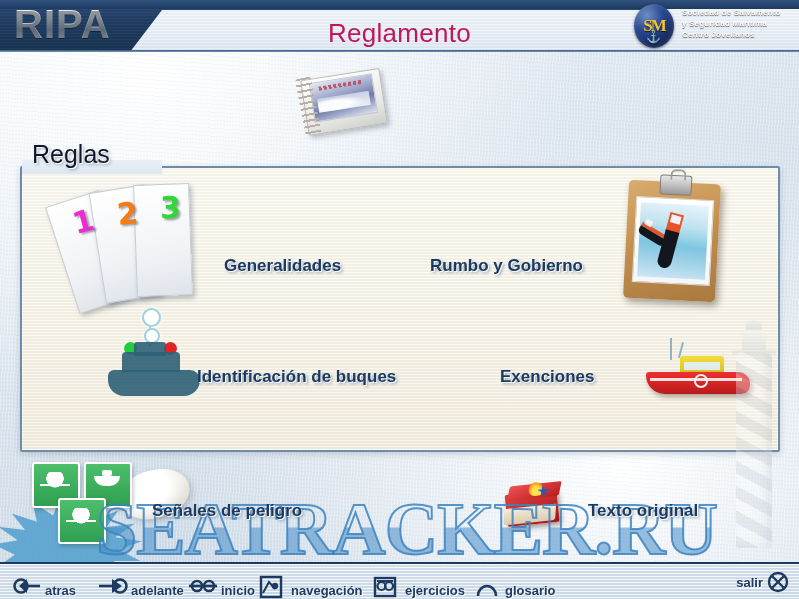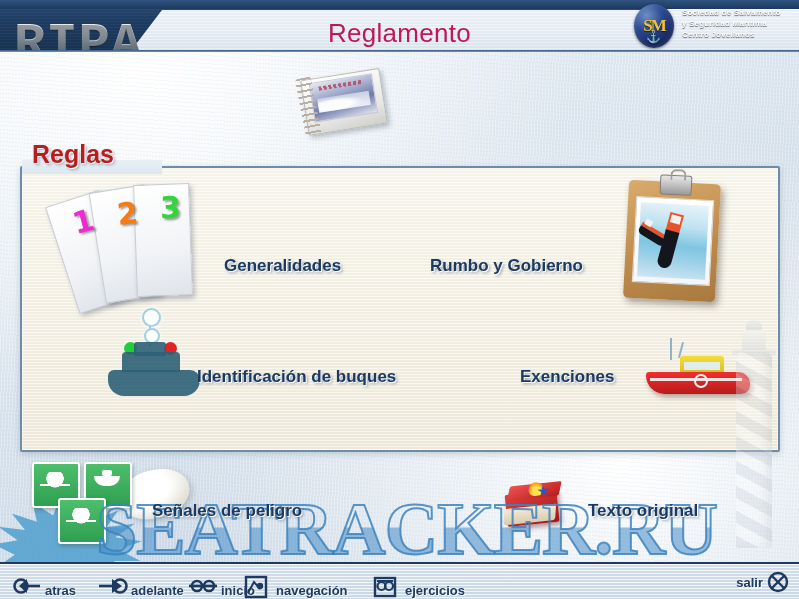--- a/index.html
+++ b/index.html
@@ -45,23 +45,23 @@
   .hdr-white:after{
     content:"";position:absolute;inset:0;opacity:.45;
     background:repeating-linear-gradient(0deg, rgba(255,255,255,.7) 0 1px, rgba(170,190,210,.20) 1px 3px);
     clip-path:polygon(130px 52px, 162px 10px, 640px 10px, 668px 0px, 799px 0px, 799px 52px, 130px 52px);
   }
   .hdr-strip{
     position:absolute;left:0;top:0;width:799px;height:9px;
     background:linear-gradient(180deg,#30527e,#1c3a60);
   }
   .hdr-logo{
-    position:absolute;left:14px;top:15px;
-    font-size:52px;font-weight:bold;letter-spacing:1px;
-    font-family:Liberation Mono, monospace;
+    position:absolute;left:14px;top:2px;
+    font-size:40px;font-weight:bold;letter-spacing:1px;
+    font-family:Liberation Sans, sans-serif;
     background:linear-gradient(180deg,#ffffff 0%,#c7d3de 38%,#8fa3b6 62%,#dfe7ee 100%);
     -webkit-background-clip:text;background-clip:text;color:transparent;
     text-shadow:0 1px 0 rgba(0,0,0,.35);
   }
   .hdr-title{
     position:absolute;left:0;top:18px;width:799px;text-align:center;
     font-size:26px;color:#be185d;font-weight:normal;
     letter-spacing:.3px;
   }
   .hdr-rule{
@@ -99,21 +99,21 @@
     background:
       linear-gradient(180deg,#fcfaf2 0%,#f7f4e9 55%,#f2eee0 100%);
     overflow:hidden;
   }
   .fieldset:after{
     content:"";position:absolute;inset:0;opacity:.55;
     background:repeating-linear-gradient(0deg, rgba(255,255,255,.75) 0 1px, rgba(205,198,175,.25) 1px 3px);
   }
   .legend{
     position:absolute;left:24px;top:140px;
-    padding:0 8px;font-size:25px;font-weight:bold;color:#b91c1c;
+    padding:0 8px;font-size:25px;font-weight:normal;color:#0f172a;
     text-shadow:1px 1px 0 #ffffff, 2px 2px 3px rgba(90,110,135,.55);
     z-index:6;
   }
   .legend-mask{
     position:absolute;left:22px;top:160px;height:14px;width:140px;
     background:linear-gradient(180deg,#e8eff6,#dde7f0);
     z-index:5;
   }
 
   
@@ -479,21 +479,21 @@
     <div class="rb-cabin"></div>
     <div class="rb-win"></div>
     <div class="rb-hull"></div>
     <div class="rb-stripe"></div>
     <div class="rb-ring"></div>
   </div>
 
   <div class="mlabel" style="left:224px;top:256px;">Generalidades</div>
   <div class="mlabel" style="left:430px;top:256px;">Rumbo y Gobierno</div>
   <div class="mlabel" style="left:197px;top:367px;text-align:right;">Identificación de buques</div>
-  <div class="mlabel" style="left:520px;top:367px;">Exenciones</div>
+  <div class="mlabel" style="left:500px;top:367px;">Exenciones</div>
 
   <div class="starburst"></div>
 
   <div class="art signs">
     <div class="sign sa">
         <div class="sign-g"></div>
       </div>
     <div class="sign sb">
         <div class="sign-boat"></div>
       </div>
@@ -545,21 +545,21 @@
       <span class="navicon">
         <svg width="30" height="24" viewBox="0 0 30 24">
           <circle cx="22" cy="11" r="6.5" fill="none" stroke="#1d3a60" stroke-width="2.6"></circle>
           <line x1="1" y1="11" x2="16" y2="11" stroke="#1d3a60" stroke-width="2.6"></line>
           <polygon points="14,4 14,18 24,11" fill="#1d3a60"></polygon>
         </svg>
       </span>
       <span class="lbl">adelante</span>
     </div>
 
-    <div class="navitem" style="left:243px;">
+    <div class="navitem" style="left:258px;">
       <span class="navicon">
         <svg width="30" height="24" viewBox="0 0 30 24">
           <rect x="3" y="2" width="20" height="20" fill="none" stroke="#1d3a60" stroke-width="2.4"></rect>
           <path d="M5 18 L11 7 L17 14" fill="none" stroke="#1d3a60" stroke-width="2"></path>
           <circle cx="17" cy="11" r="3.2" fill="#1d3a60"></circle>
         </svg>
       </span>
       <span class="lbl">navegación</span>
     </div>
 
@@ -568,20 +568,28 @@
         <svg width="30" height="24" viewBox="0 0 30 24">
           <rect x="3" y="3" width="20" height="18" fill="none" stroke="#1d3a60" stroke-width="2.4"></rect>
           <circle cx="9.5" cy="11" r="4" fill="none" stroke="#1d3a60" stroke-width="2.2"></circle>
           <circle cx="17" cy="11" r="4" fill="none" stroke="#1d3a60" stroke-width="2.2"></circle>
           <line x1="5" y1="6" x2="21" y2="6" stroke="#1d3a60" stroke-width="2"></line>
         </svg>
       </span>
       <span class="lbl">ejercicios</span>
     </div>
 
+    <div class="navitem" style="left:472px;">
+      <span class="navicon">
+        <svg width="30" height="24" viewBox="0 0 30 24">
+          <path d="M6 21 A9 10 0 0 1 24 21" fill="none" stroke="#1d3a60" stroke-width="2.6"></path>
+        </svg>
+      </span>
+      <span class="lbl">glosario</span>
+    </div>
 
 
     <div class="salir">
       <span class="lbl">salir</span>
       <span class="navicon" style="width:26px;flex:0 0 26px;">
         <svg width="26" height="24" viewBox="0 0 26 24">
           <circle cx="13" cy="11" r="9" fill="none" stroke="#1d3a60" stroke-width="2.4"></circle>
           <line x1="7" y1="5" x2="19" y2="17" stroke="#1d3a60" stroke-width="2.4"></line>
           <line x1="19" y1="5" x2="7" y2="17" stroke="#1d3a60" stroke-width="2.4"></line>
         </svg>

